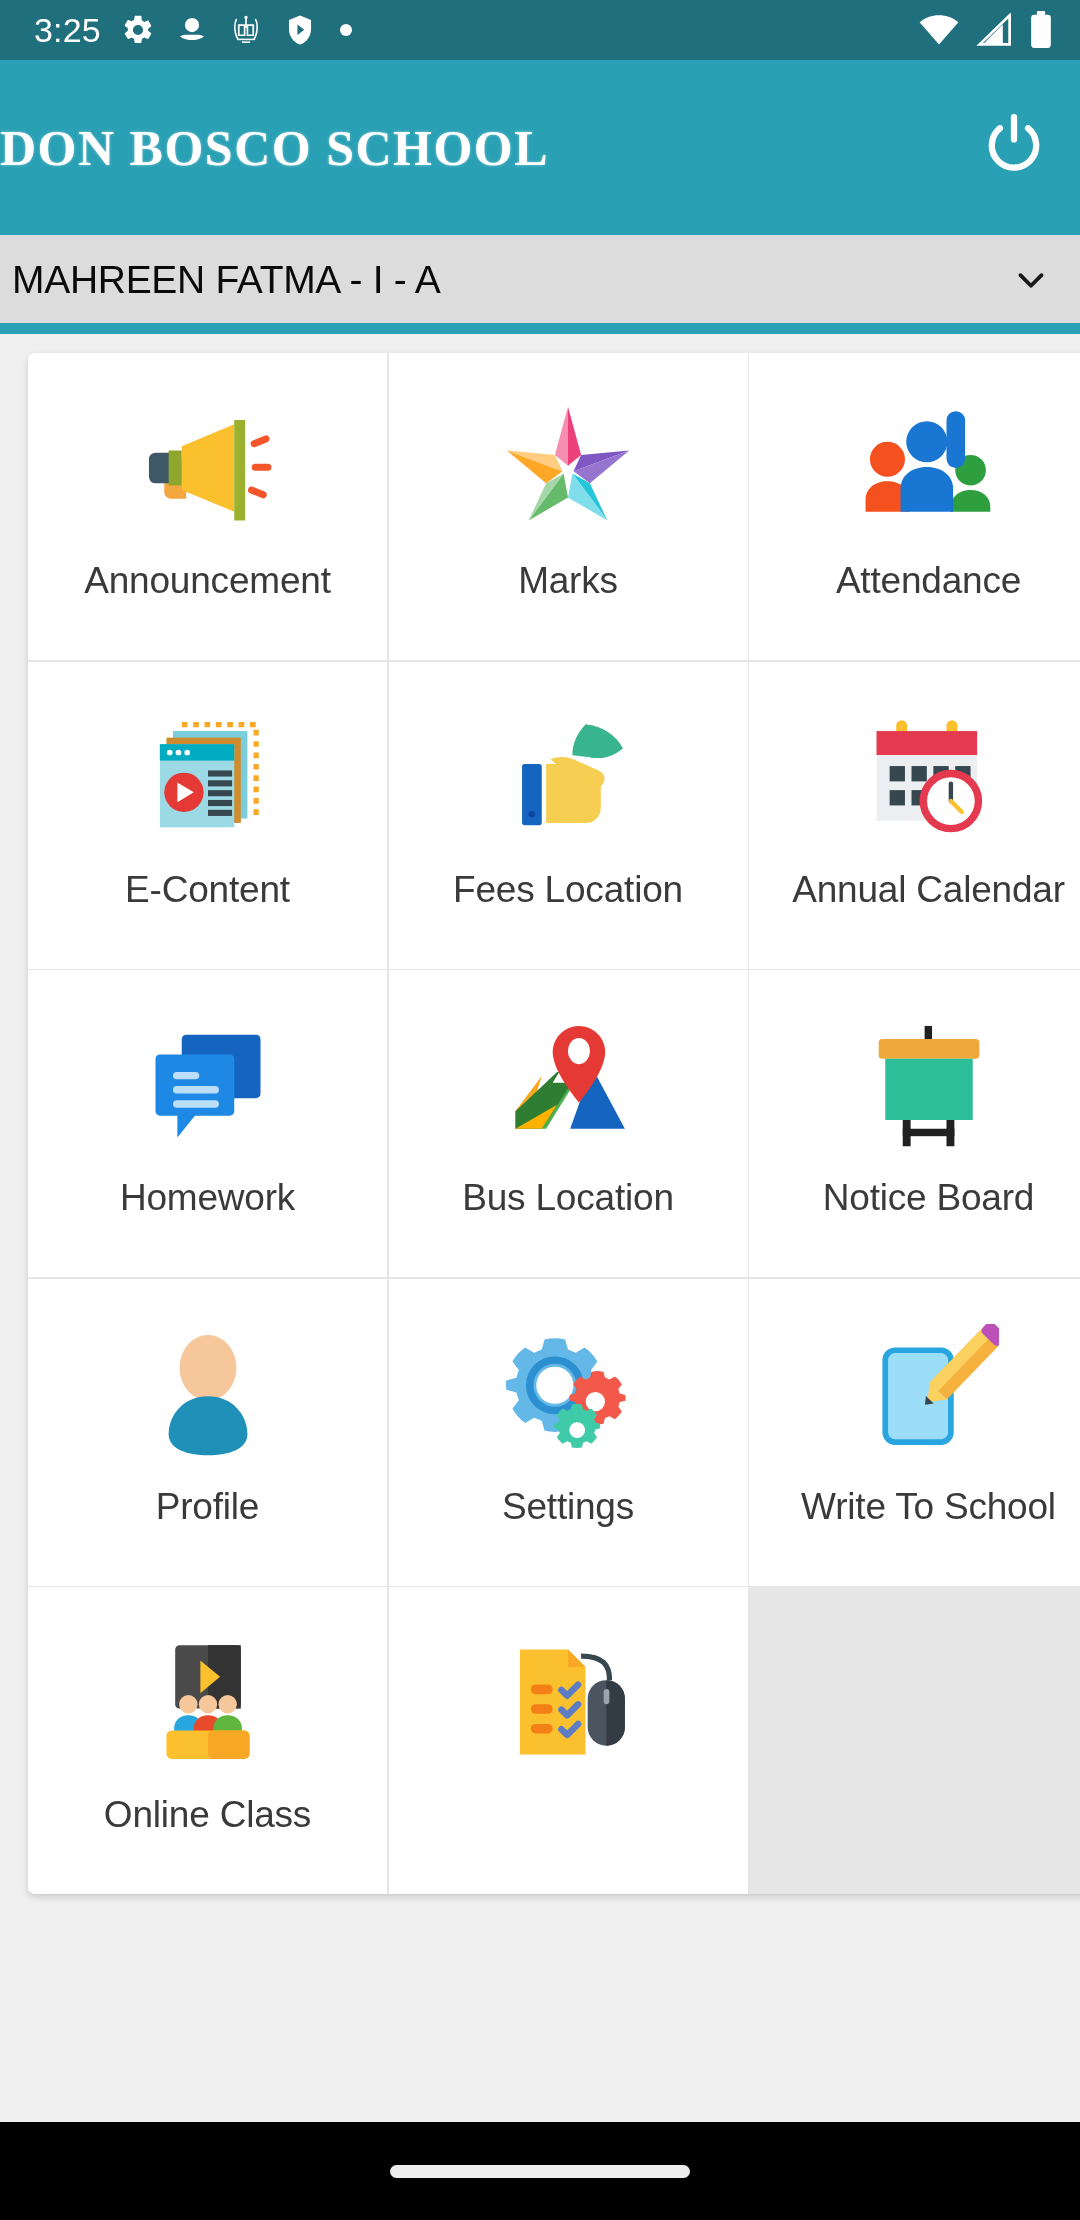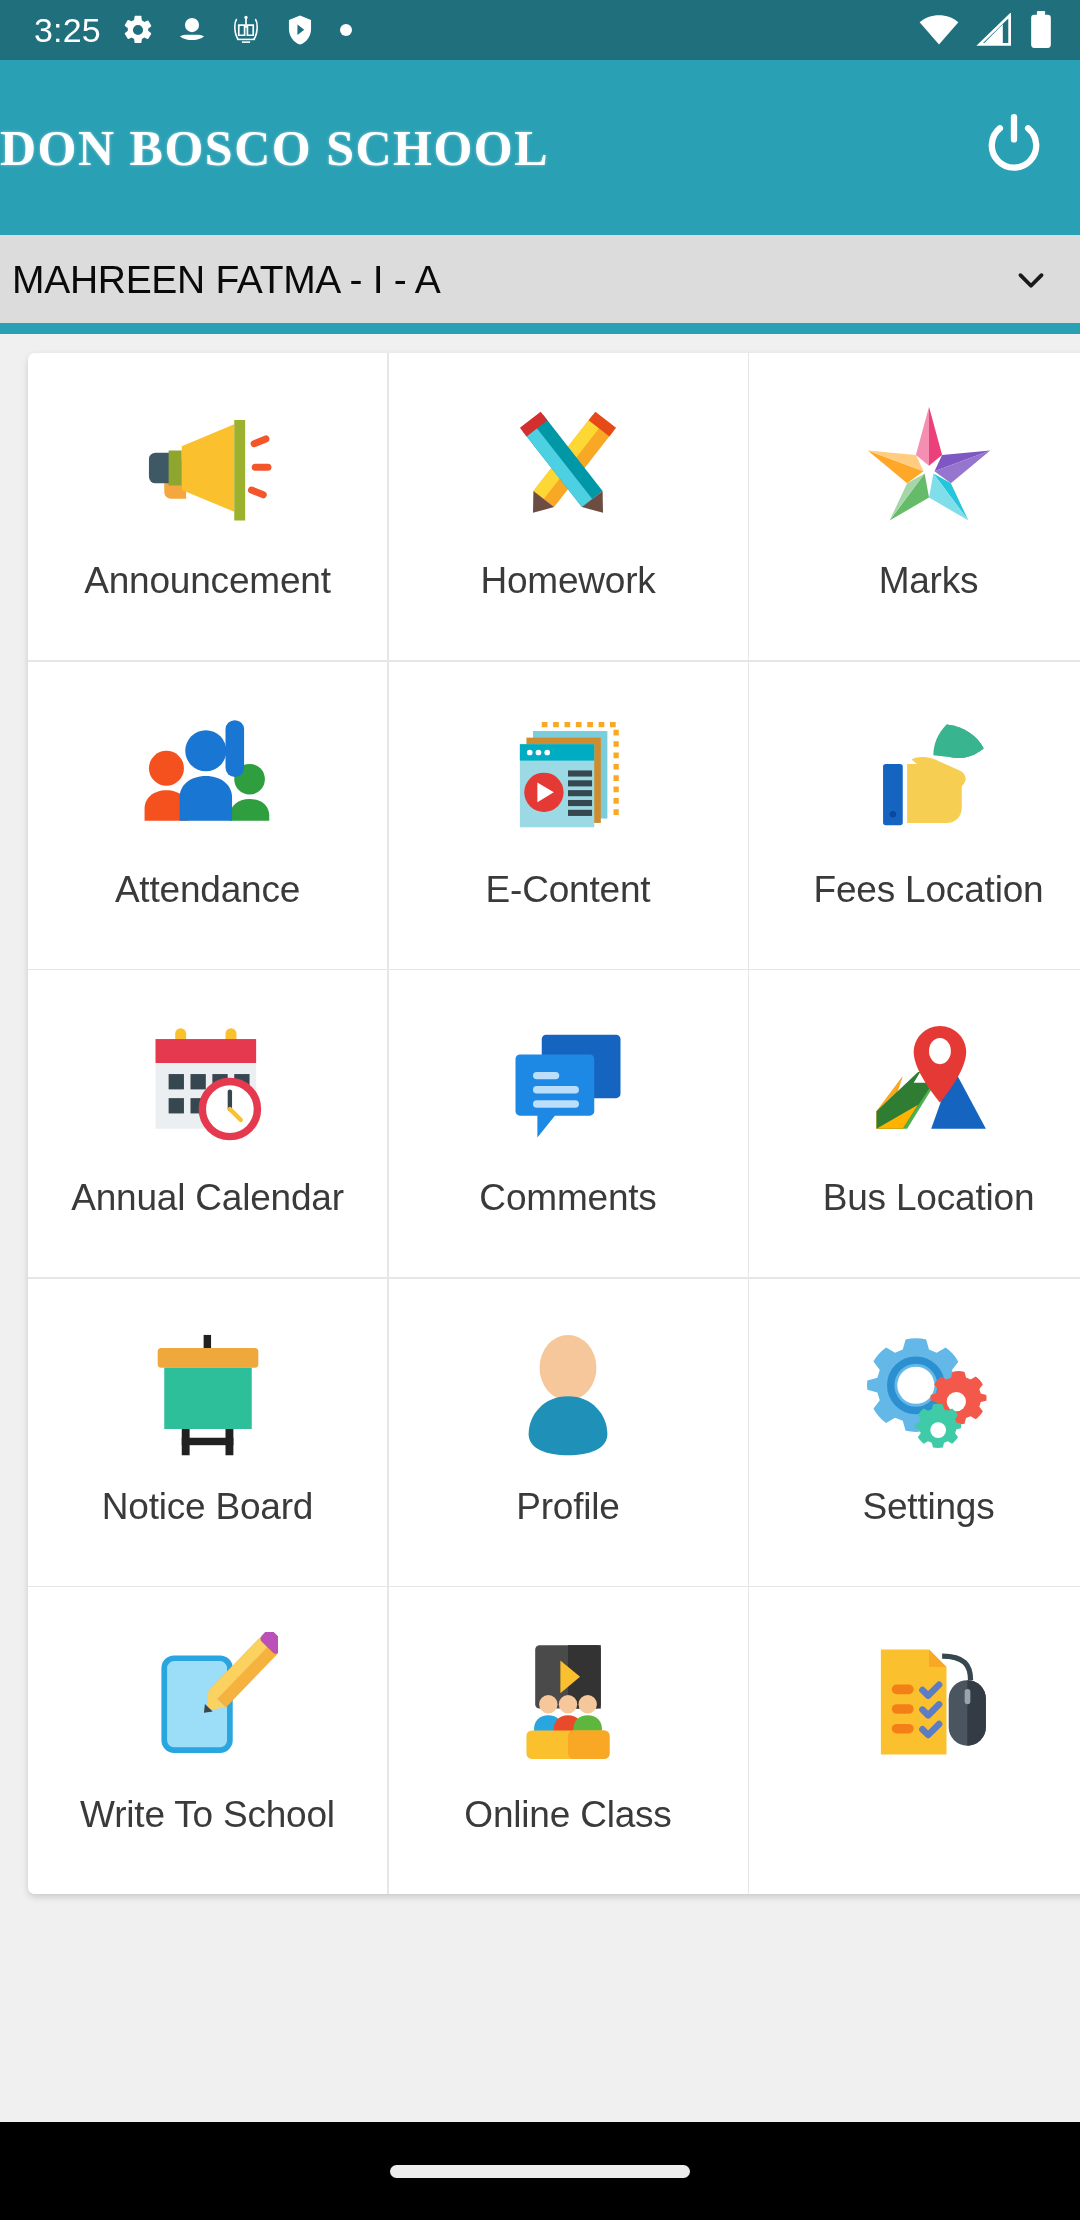--- a/index.html
+++ b/index.html
@@ -219,39 +219,20 @@
             <g fill="#F4552B">
               <rect x="51" y="20" width="9" height="3.2" rx="1.6" transform="rotate(-22 51 20)"></rect>
               <rect x="52" y="30" width="9" height="3.2" rx="1.6"></rect>
               <rect x="51" y="40" width="9" height="3.2" rx="1.6" transform="rotate(22 51 40)"></rect>
             </g>
           </svg>
         </span>
         <span class="tile-label">Announcement</span>
       </div>
 
-      <div class="tile">
-        <span class="tile-icon">
-          <svg width="140" height="140" viewBox="0 0 64 64">
-            <g transform="rotate(38 32 32)">
-              <rect x="26" y="6" width="12" height="44" fill="#F9A825"></rect>
-              <rect x="26" y="6" width="6" height="44" fill="#FDD835"></rect>
-              <path fill="#6D4C41" d="M26 50h12l-6 8Z"></path>
-              <rect x="26" y="4" width="12" height="5" fill="#E64A19"></rect>
-            </g>
-            <g transform="rotate(-38 32 32)">
-              <rect x="26" y="6" width="12" height="44" fill="#0097A7"></rect>
-              <rect x="26" y="6" width="6" height="44" fill="#4DD0E1"></rect>
-              <path fill="#6D4C41" d="M26 50h12l-6 8Z"></path>
-              <rect x="26" y="4" width="12" height="5" fill="#D32F2F"></rect>
-            </g>
-          </svg>
-        </span>
-        <span class="tile-label">Homework</span>
-      </div>
 
       <div class="tile">
         <span class="tile-icon">
           <svg width="140" height="140" viewBox="0 0 64 64">
             <path fill="#EC407A" d="M32 4 38 26 32 31Z"></path>
             <path fill="#F48FB1" d="M32 4 26 26 32 31Z"></path>
             <path fill="#7E57C2" d="M60 24 38 26 34.5 33.5Z"></path>
             <path fill="#9575CD" d="M60 24 42 39 34.5 33.5Z"></path>
             <path fill="#26C6DA" d="M50 56 42 39 34 34.5Z"></path>
             <path fill="#80DEEA" d="M50 56 32 45.5 34 34.5Z"></path>
@@ -351,21 +332,21 @@
           <svg width="140" height="140" viewBox="0 0 64 64">
             <path fill="#1565C0" d="M22 9h32a2 2 0 0 1 2 2v25a2 2 0 0 1-2 2H22a2 2 0 0 1-2-2V11a2 2 0 0 1 2-2Z"></path>
             <path fill="#1E88E5" d="M10 18h32a2 2 0 0 1 2 2v24a2 2 0 0 1-2 2H26l-8 10V46h-8a2 2 0 0 1-2-2V20a2 2 0 0 1 2-2Z"></path>
             <g fill="#BBDEFB">
               <rect x="16" y="26" width="12" height="3.4" rx="1.7"></rect>
               <rect x="16" y="32.5" width="21" height="3.4" rx="1.7"></rect>
               <rect x="16" y="39" width="21" height="3.4" rx="1.7"></rect>
             </g>
           </svg>
         </span>
-        <span class="tile-label">Comments</span>
+        <span class="tile-label">Homework</span>
       </div>
 
       <div class="tile">
         <span class="tile-icon">
           <svg width="140" height="140" viewBox="0 0 64 64">
             <path fill="#4CAF50" d="M8 52 28 26h10L22 52Z"></path>
             <path fill="#FFA000" d="M8 52v-8l12-16-8 24Z"></path>
             <path fill="#F9A825" d="M8 44 20 28 9 52h-1Z"></path>
             <path fill="#2E7D32" d="M8 44 27 26h10L20 52 8 52Z"></path>
             <path fill="#FFB300" d="M8 52h12l7-11-19 11Z"></path>

